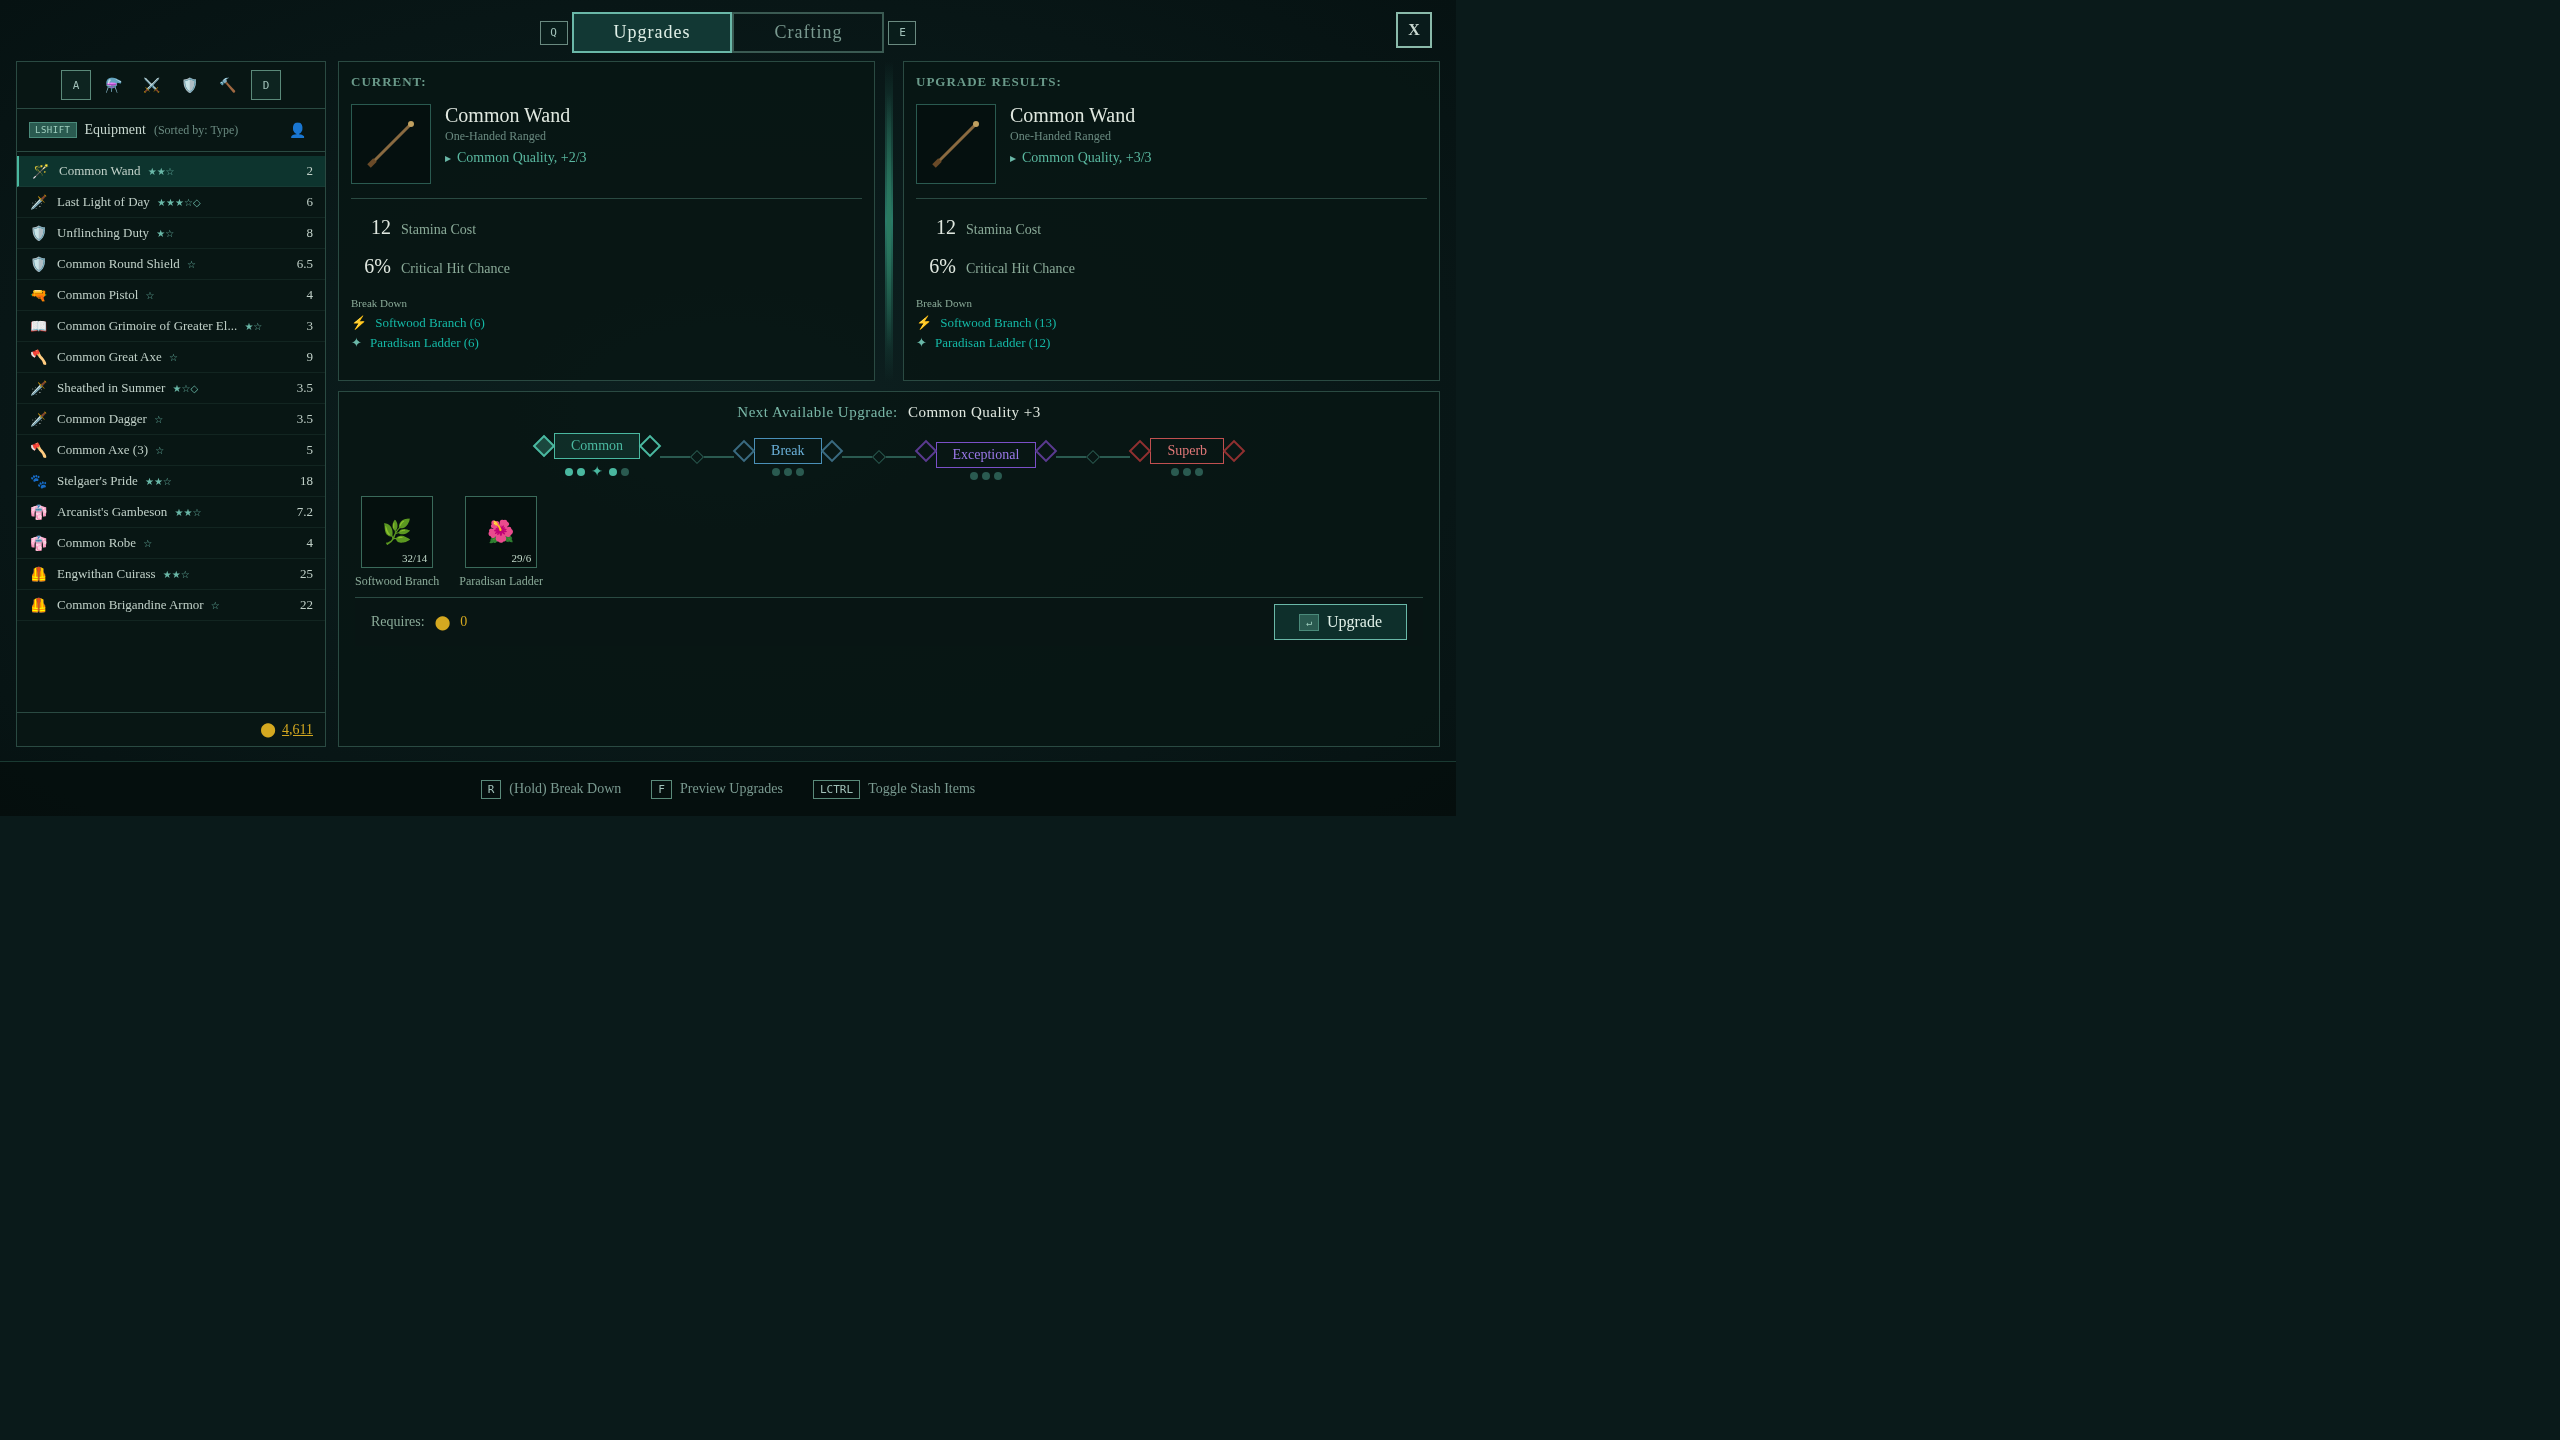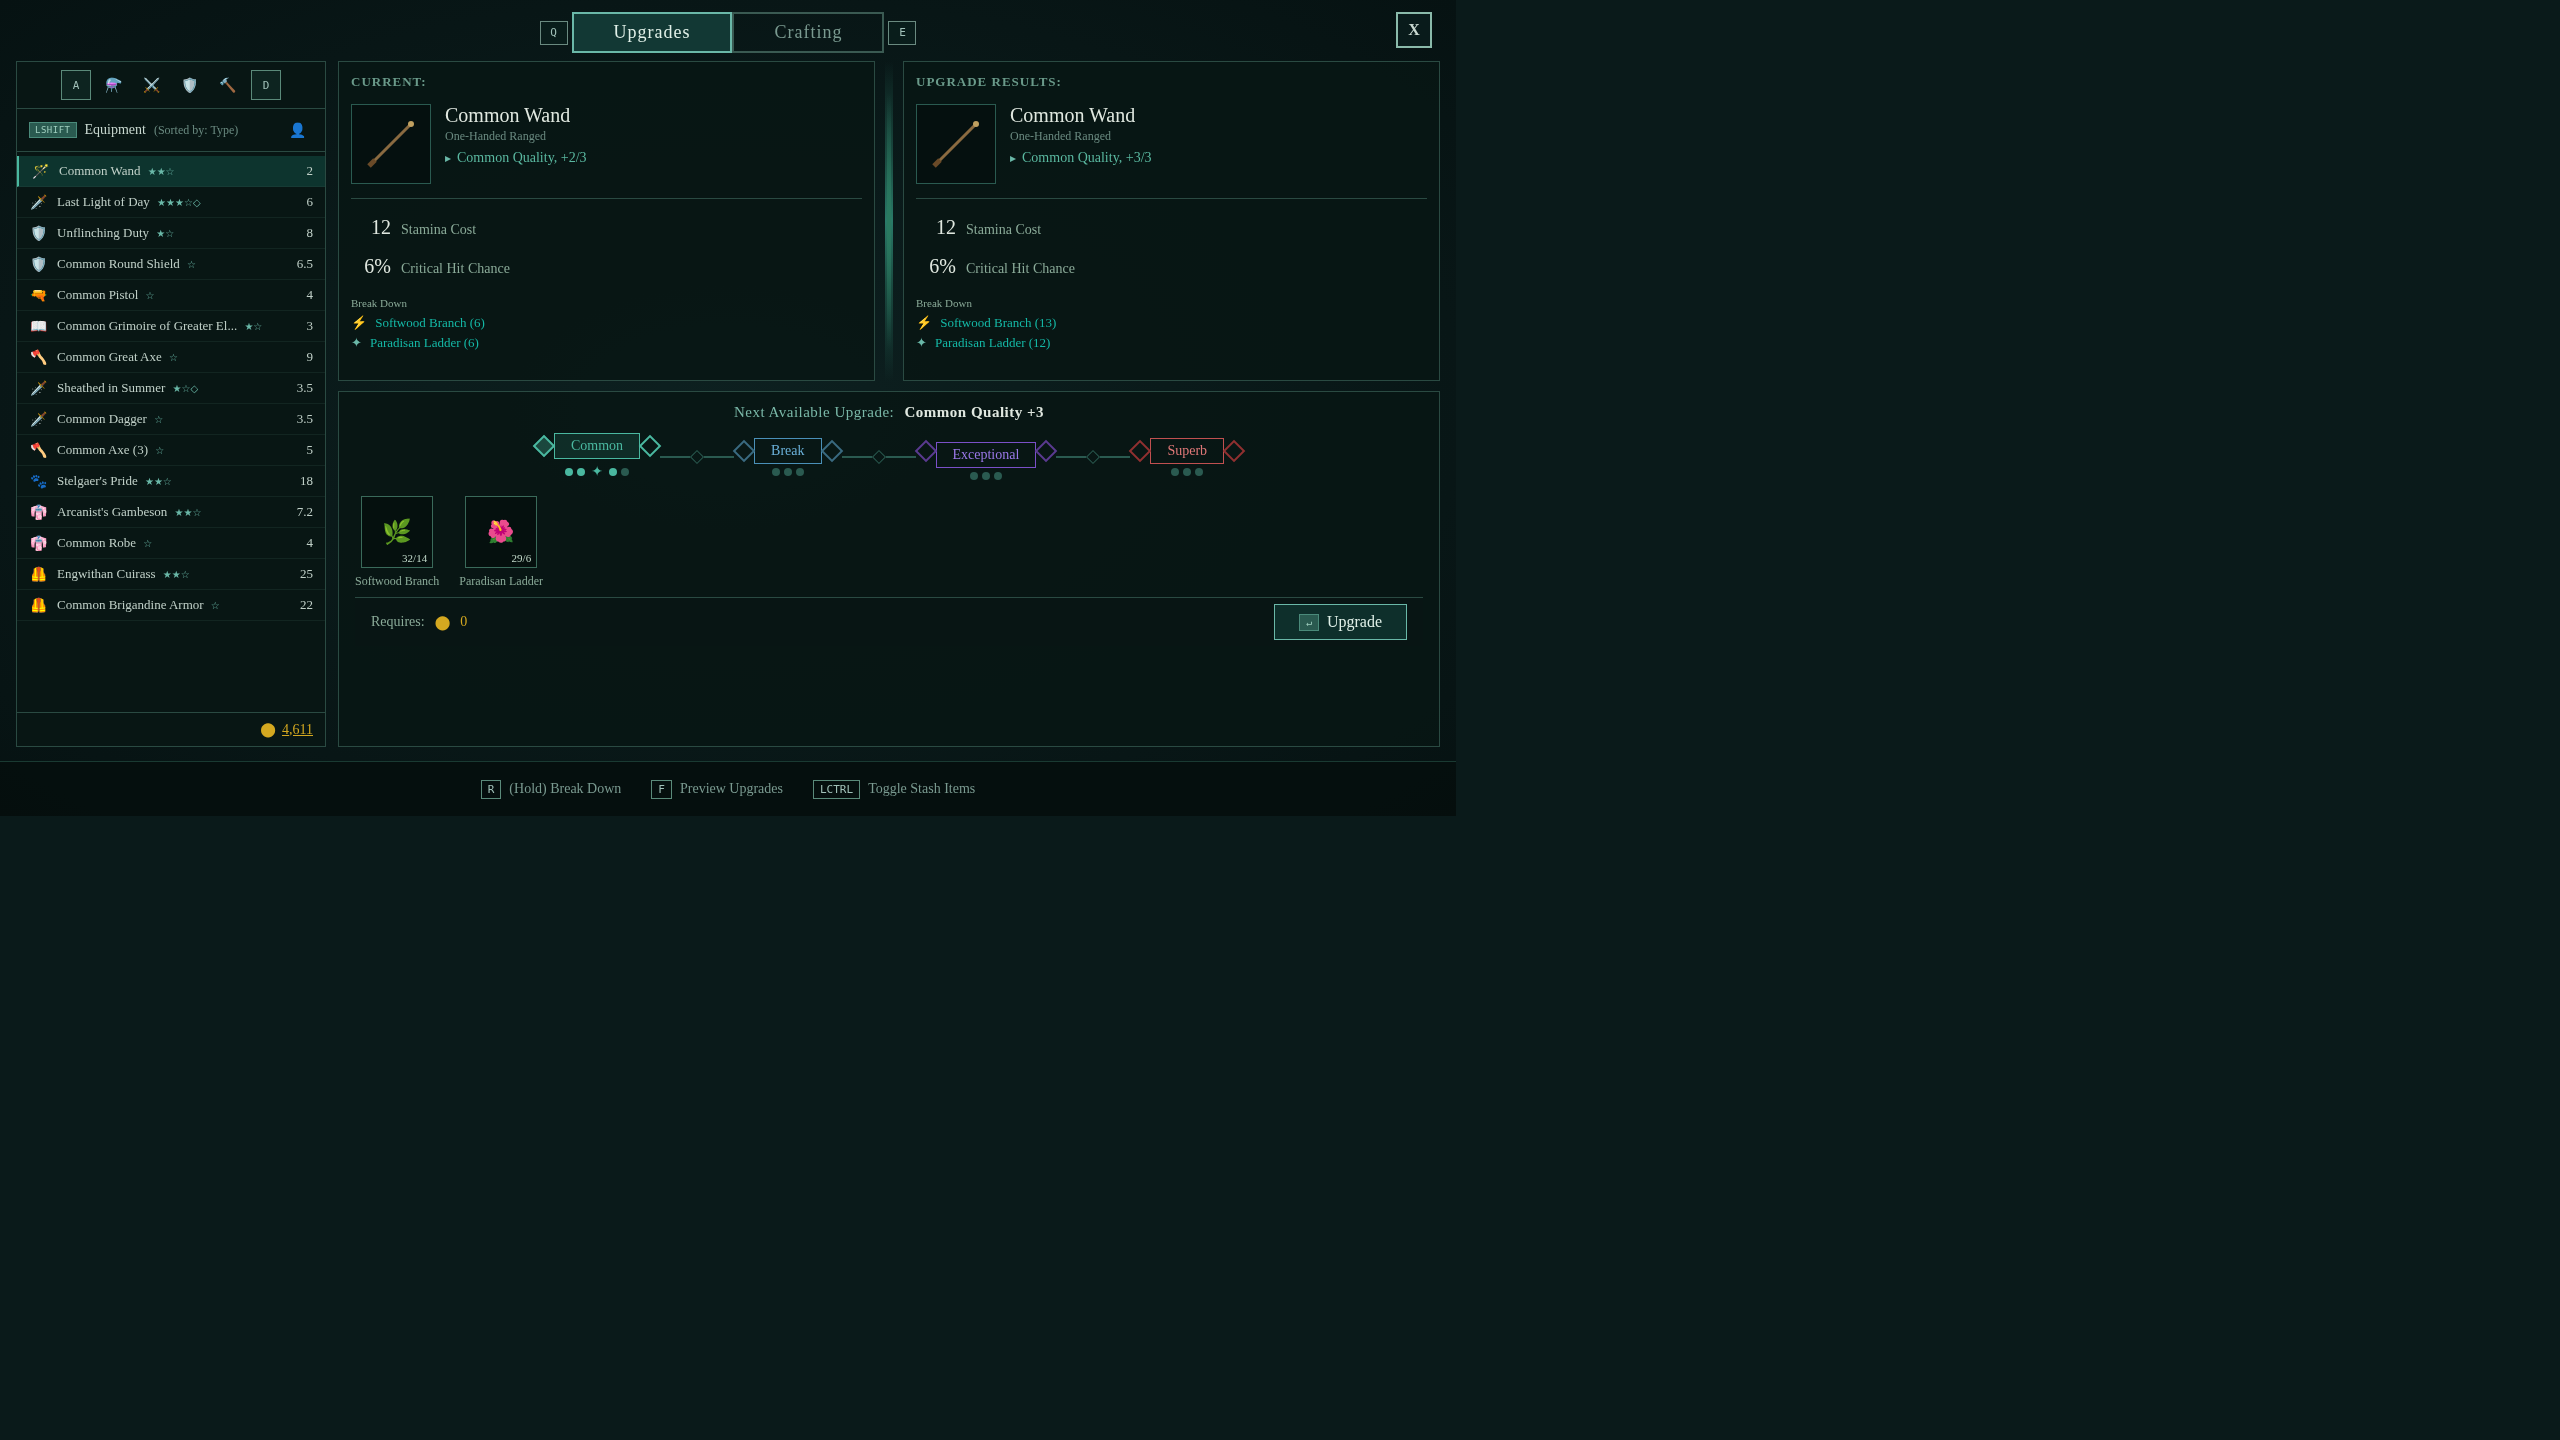--- a/index.html
+++ b/index.html
@@ -871,21 +871,21 @@
               <span class="breakdown-icon">✦</span>
               <span class="breakdown-text">Paradisan Ladder (12)</span>
             </div>
           </div>
         </div>
       </div>
 
       <div class="upgrade-section">
         <div class="upgrade-title">
           <span>Next Available Upgrade:</span>
-          <span class="highlight" style="margin-left:6px;font-weight:bold;">Common Quality +3</span>
+          <span class="highlight" style="margin-left:6px;">Common Quality +3</span>
         </div>
 
         <div class="quality-track">
 
           <div class="quality-group">
             <div class="quality-top-row">
               <div class="quality-diamond" style="border-color:#4ab8a0; background: rgba(74,184,160,0.3);"></div>
               <div class="quality-tier-box common">Common</div>
               <div class="quality-diamond" style="border-color:#4ab8a0;"></div>
             </div>

